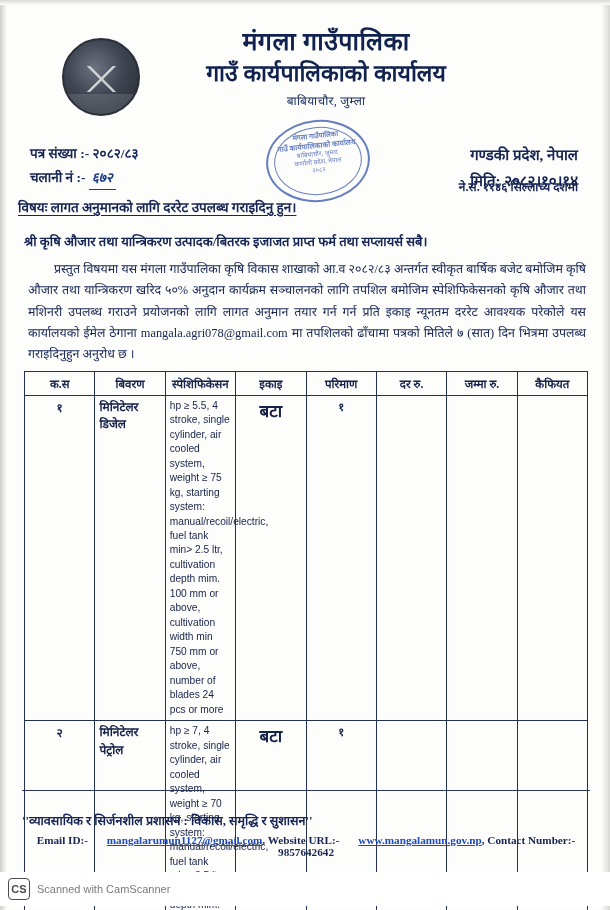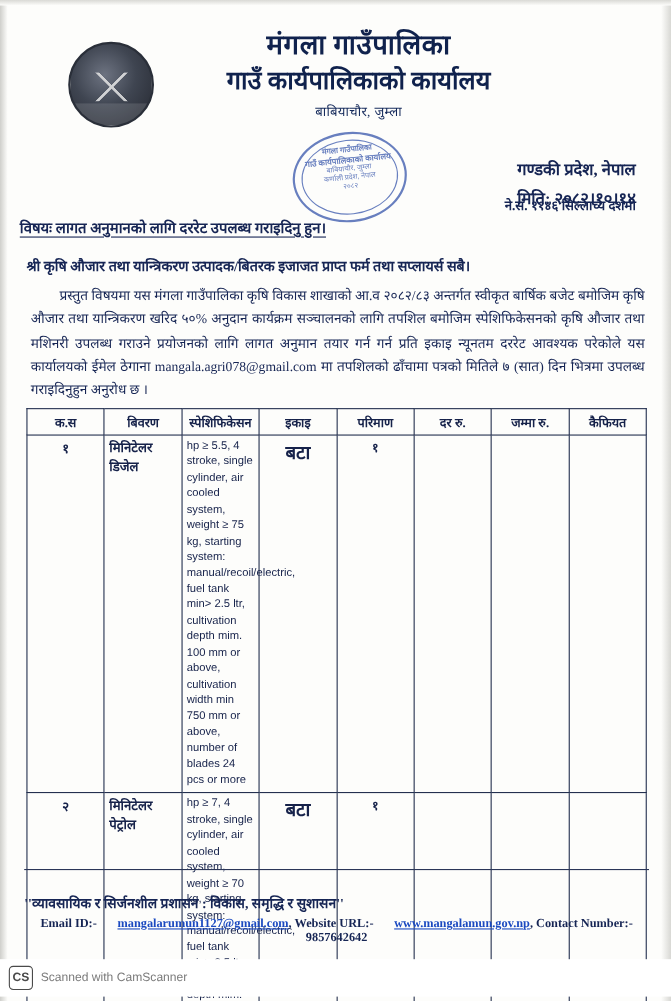--- a/index.html
+++ b/index.html
@@ -312,20 +312,30 @@
         <div class="base"></div>
       </div>
       <div class="title-block">
         <div class="org-name">मंगला गाउँपालिका</div>
         <div class="office-name">गाउँ कार्यपालिकाको कार्यालय</div>
         <div class="address-line">बाबियाचौर, जुम्ला</div>
       </div>
     </div>
 
     <div class="meta">
+      <div class="meta-left">
+        <div>
+          <span>पत्र संख्या :-</span>
+          <span>२०८२/८३</span>
+        </div>
+        <div>
+          <span>चलानी नं :-</span>
+          <span class="chalani-value">६७२</span>
+        </div>
+      </div>
 
       <div class="stamp">
         <div class="s1">मंगला गाउँपालिका</div>
         <div class="s2">गाउँ कार्यपालिकाको कार्यालय</div>
         <div class="s3">बाबियाचौर, जुम्ला</div>
         <div class="s3">कर्णाली प्रदेश, नेपाल</div>
         <div class="s3">२०८२</div>
       </div>
 
       <div class="meta-right">

